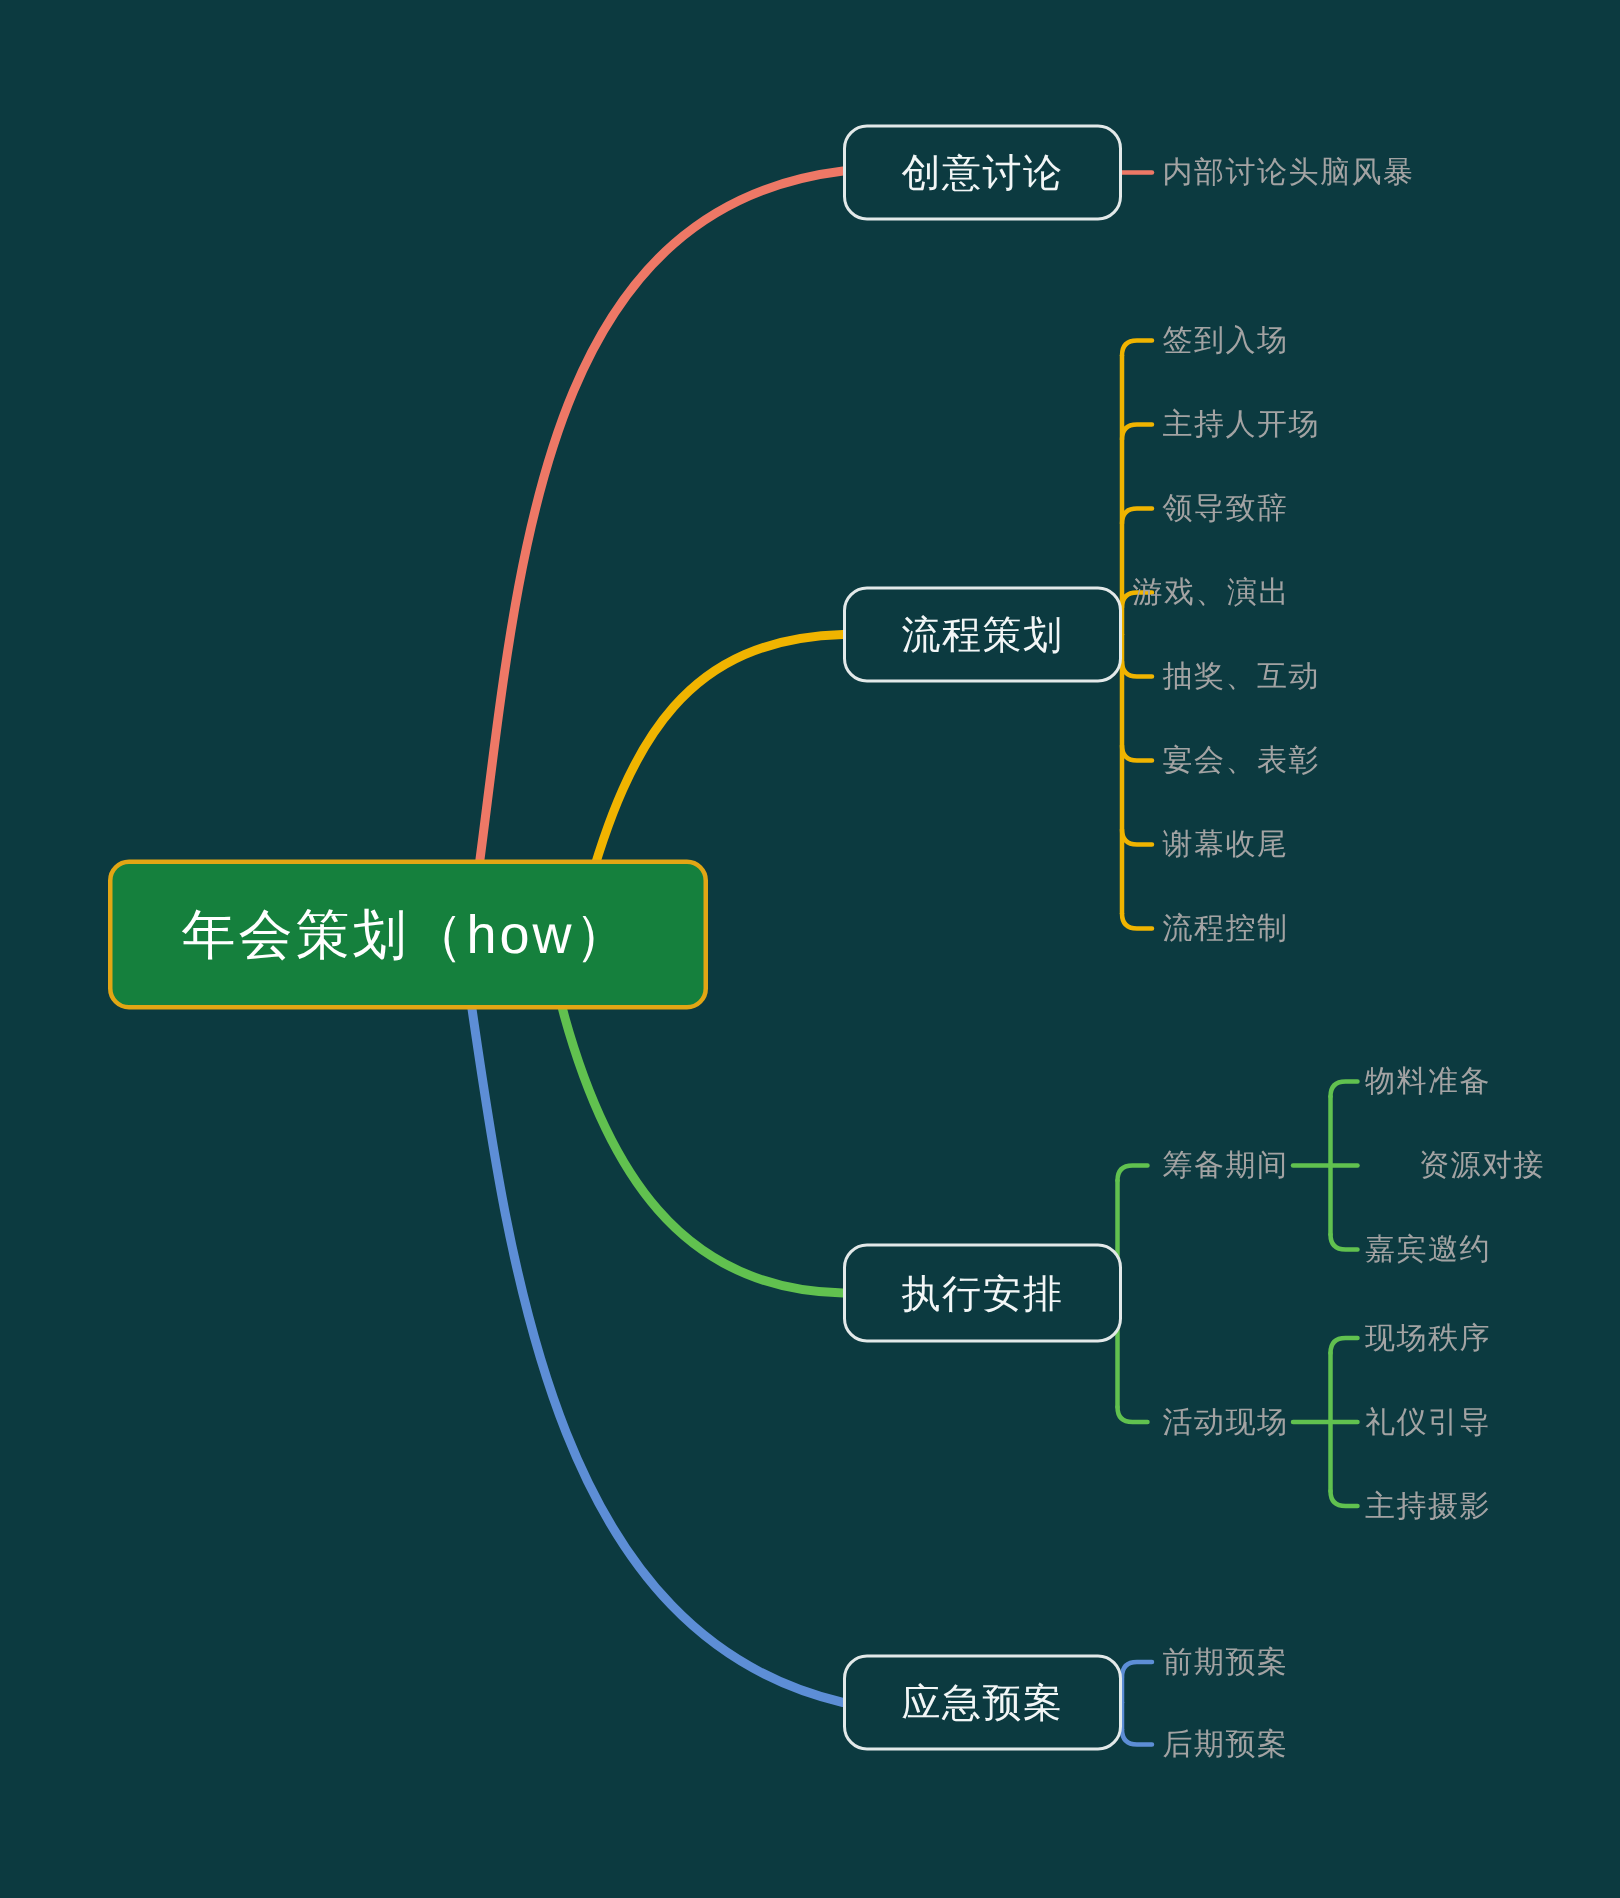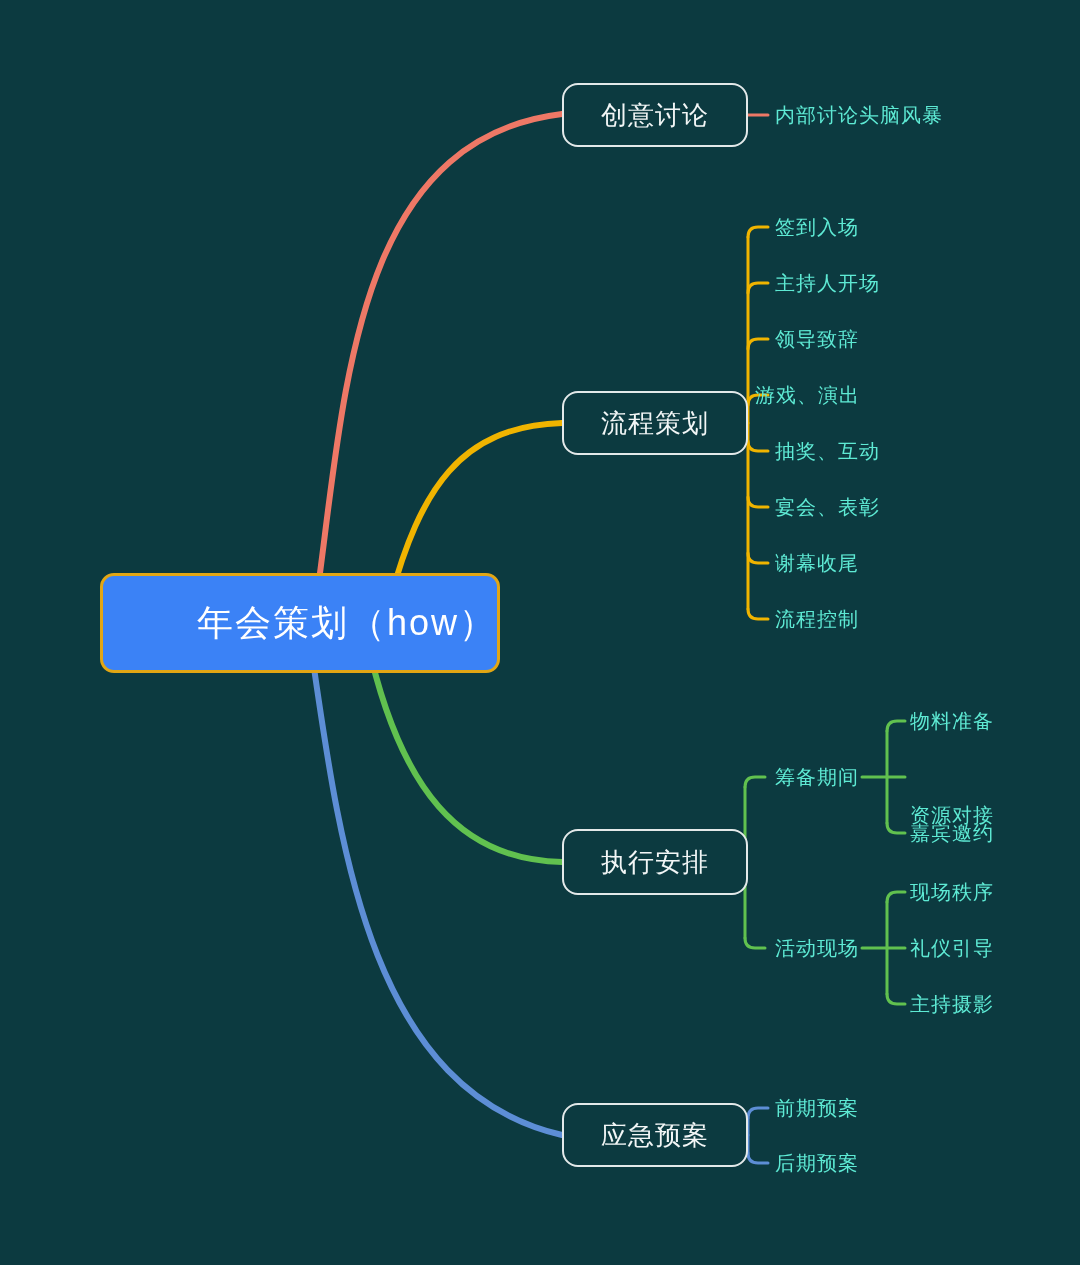--- a/index.html
+++ b/index.html
@@ -44,21 +44,21 @@
     font-size: 36px;
     justify-content: flex-start;
     padding-left: 46px;
     color: #ffffff;
     letter-spacing: 2px;
   }
   .leaf {
     position: absolute;
     z-index: 2;
     transform: translateY(-50%);
-    color: #5eead4;
+    color: #a3a3a3;
     font-size: 20px;
     letter-spacing: 1px;
     white-space: nowrap;
     cursor: pointer;
   }
 </style>
 </head>
 <body>
 
 <div class="canvas" style="background: rgb(12, 58, 64);">
@@ -104,21 +104,21 @@
 
     <g fill="none" stroke-linecap="round" stroke="#5d8ed6">
       <path d="M310 640 C340 850 370 1090 562 1135" stroke-width="6"></path>
       <path d="M727 1135 L748 1135" stroke-width="3"></path>
       <path d="M748 1118 L748 1153" stroke-width="3"></path>
       <path d="M748 1118 Q748 1108 758 1108 L768 1108" stroke-width="3"></path>
       <path d="M748 1153 Q748 1163 758 1163 L768 1163" stroke-width="3"></path>
     </g>
   </svg>
 
-  <div class="node root" style="left: 100px; top: 573px; border-color: rgb(226, 166, 20); background: #3b82f6; justify-content: flex-end;">
+  <div class="node root" style="left: 72px; top: 573px; border-color: rgb(226, 166, 20); background: #15803d;">
     <span>年会策划（how）</span>
   </div>
 
   <div class="node" style="left: 562px; top: 83px; background: rgb(12, 58, 64);">
     <span>创意讨论</span>
   </div>
 
   <div class="node" style="left: 562px; top: 829px; height: 66px; background: rgb(12, 58, 64);">
     <span>执行安排</span>
   </div>
@@ -139,21 +139,21 @@
   <div class="leaf" style="left:755px; top:395px;">游戏、演出</div>
   <div class="leaf" style="left:775px; top:451px;text-align:right;">抽奖、互动</div>
   <div class="leaf" style="left:775px; top:507px;">宴会、表彰</div>
   <div class="leaf" style="left:775px; top:563px;">谢幕收尾</div>
   <div class="leaf" style="left:775px; top:619px;">流程控制</div>
 
   <div class="leaf" style="left:775px; top:777px;">筹备期间</div>
   <div class="leaf" style="left:775px; top:948px;">活动现场</div>
 
   <div class="leaf" style="left:910px; top:721px;">物料准备</div>
-  <div class="leaf" style="left:910px; top:777px;margin-top:38px;">资源对接</div>
+  <div class="leaf" style="left:946px; top:777px;">资源对接</div>
   <div class="leaf" style="left:910px; top:833px;">嘉宾邀约</div>
   <div class="leaf" style="left:910px; top:892px;">现场秩序</div>
   <div class="leaf" style="left:910px; top:948px;">礼仪引导</div>
   <div class="leaf" style="left:910px; top:1004px;">主持摄影</div>
 
   <div class="leaf" style="left:775px; top:1108px;">前期预案</div>
   <div class="leaf" style="left:775px; top:1163px;">后期预案</div>
 
 </div>
 

